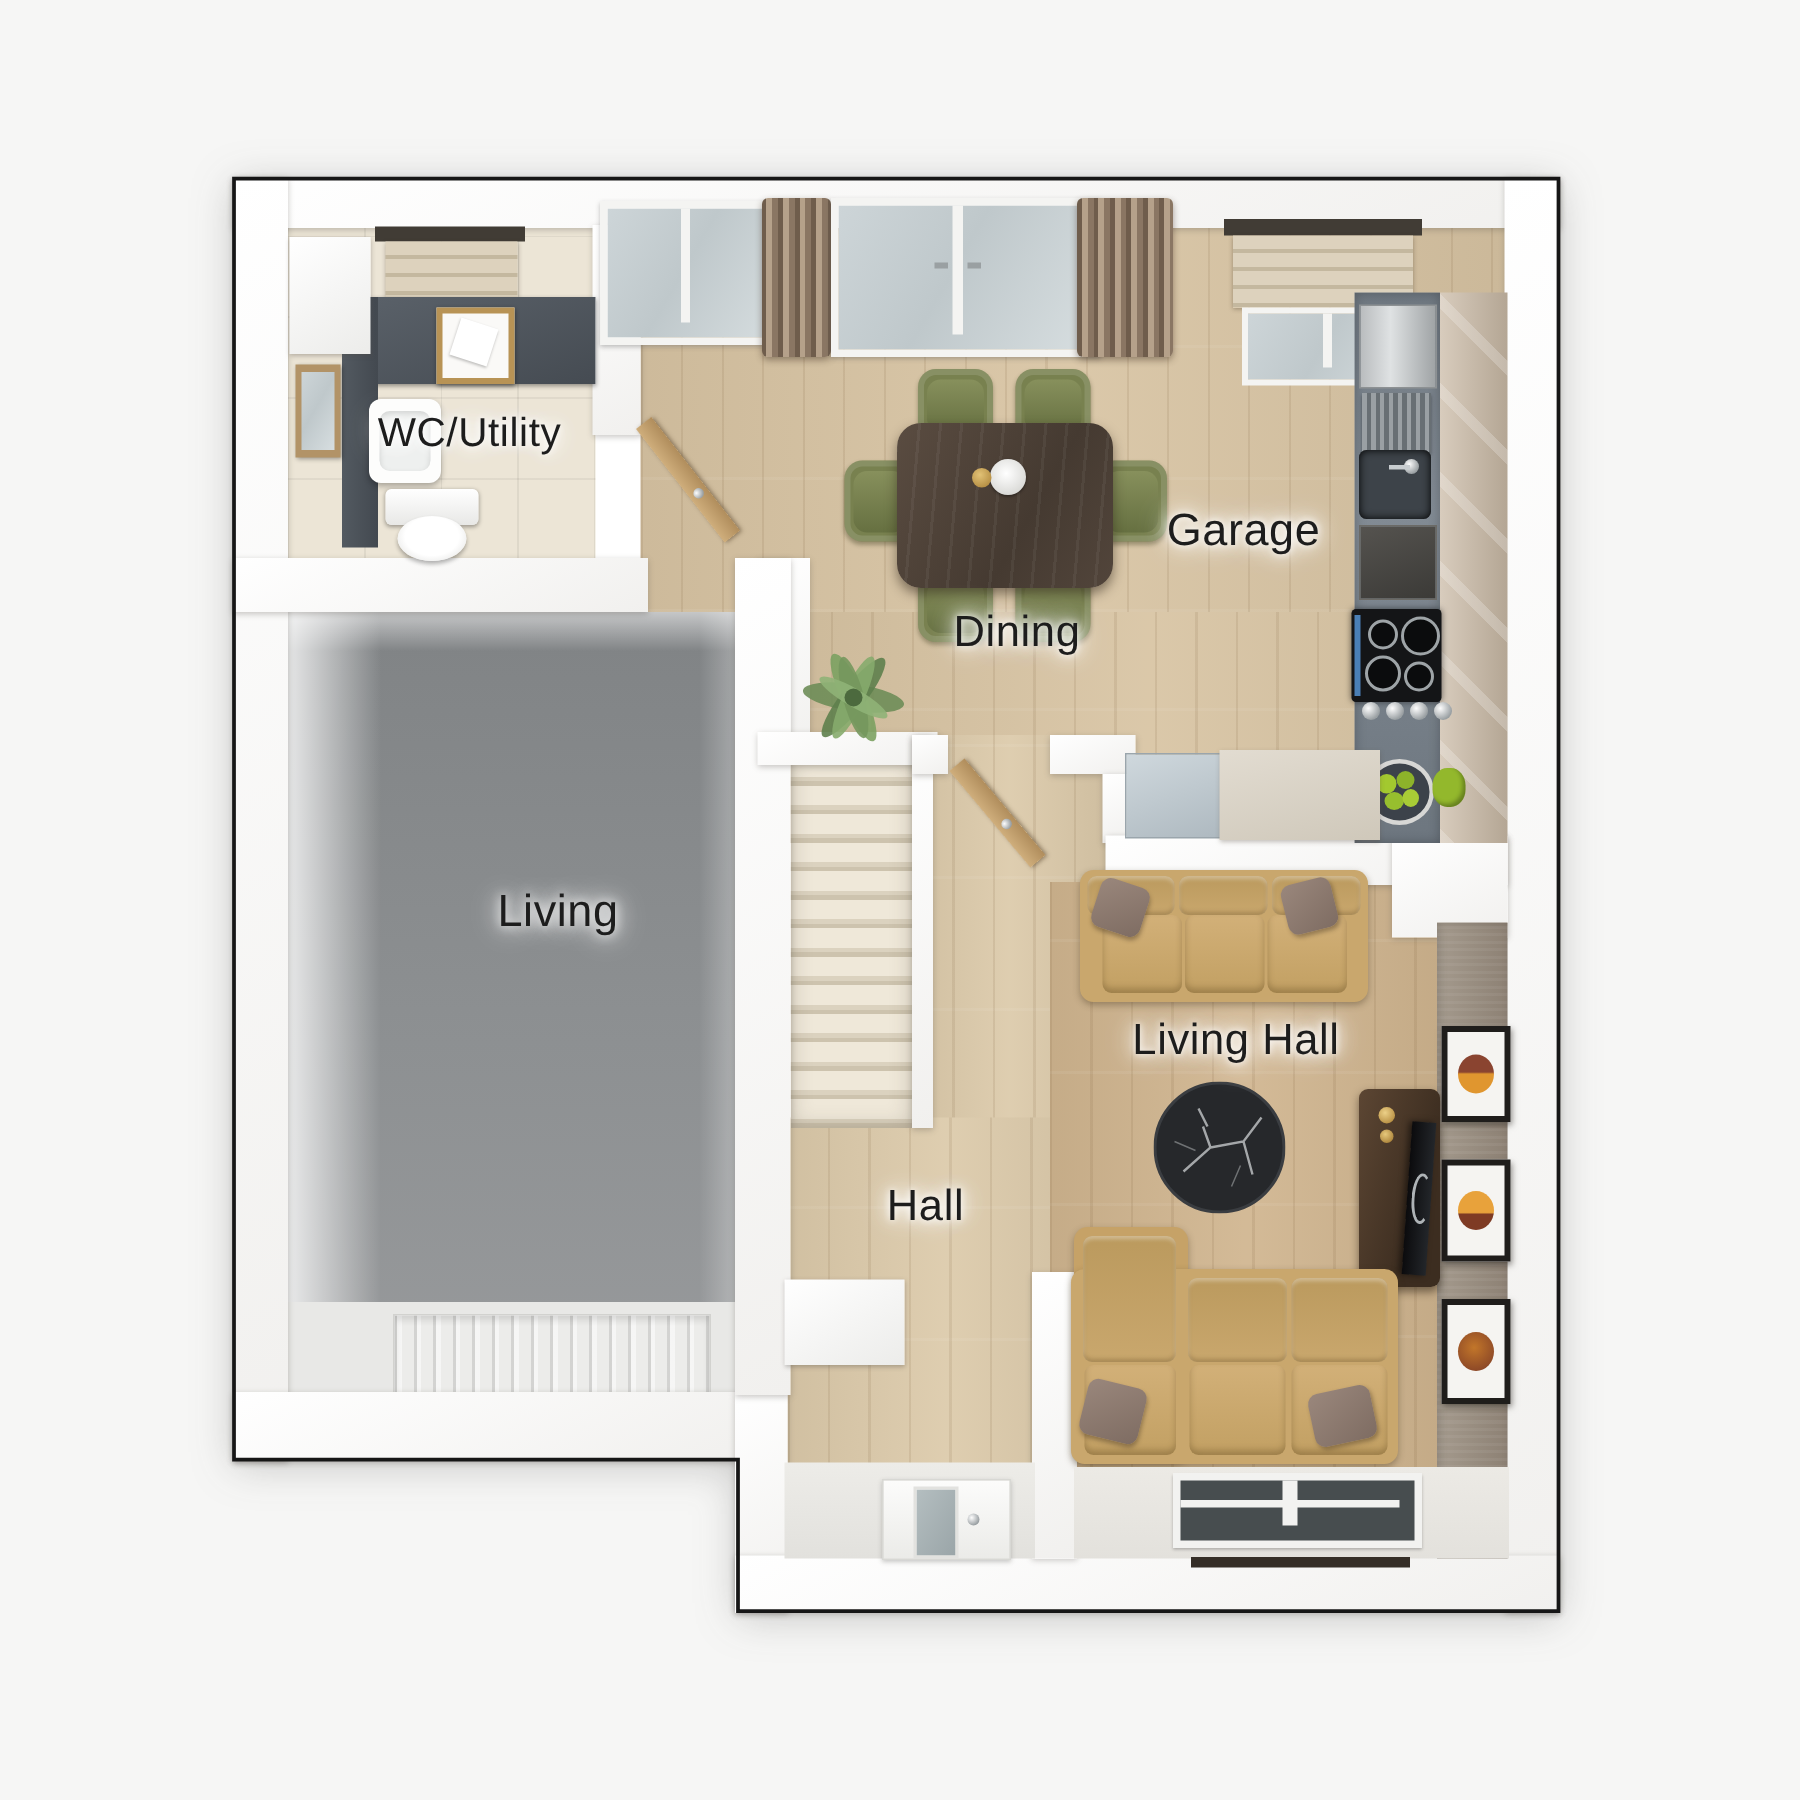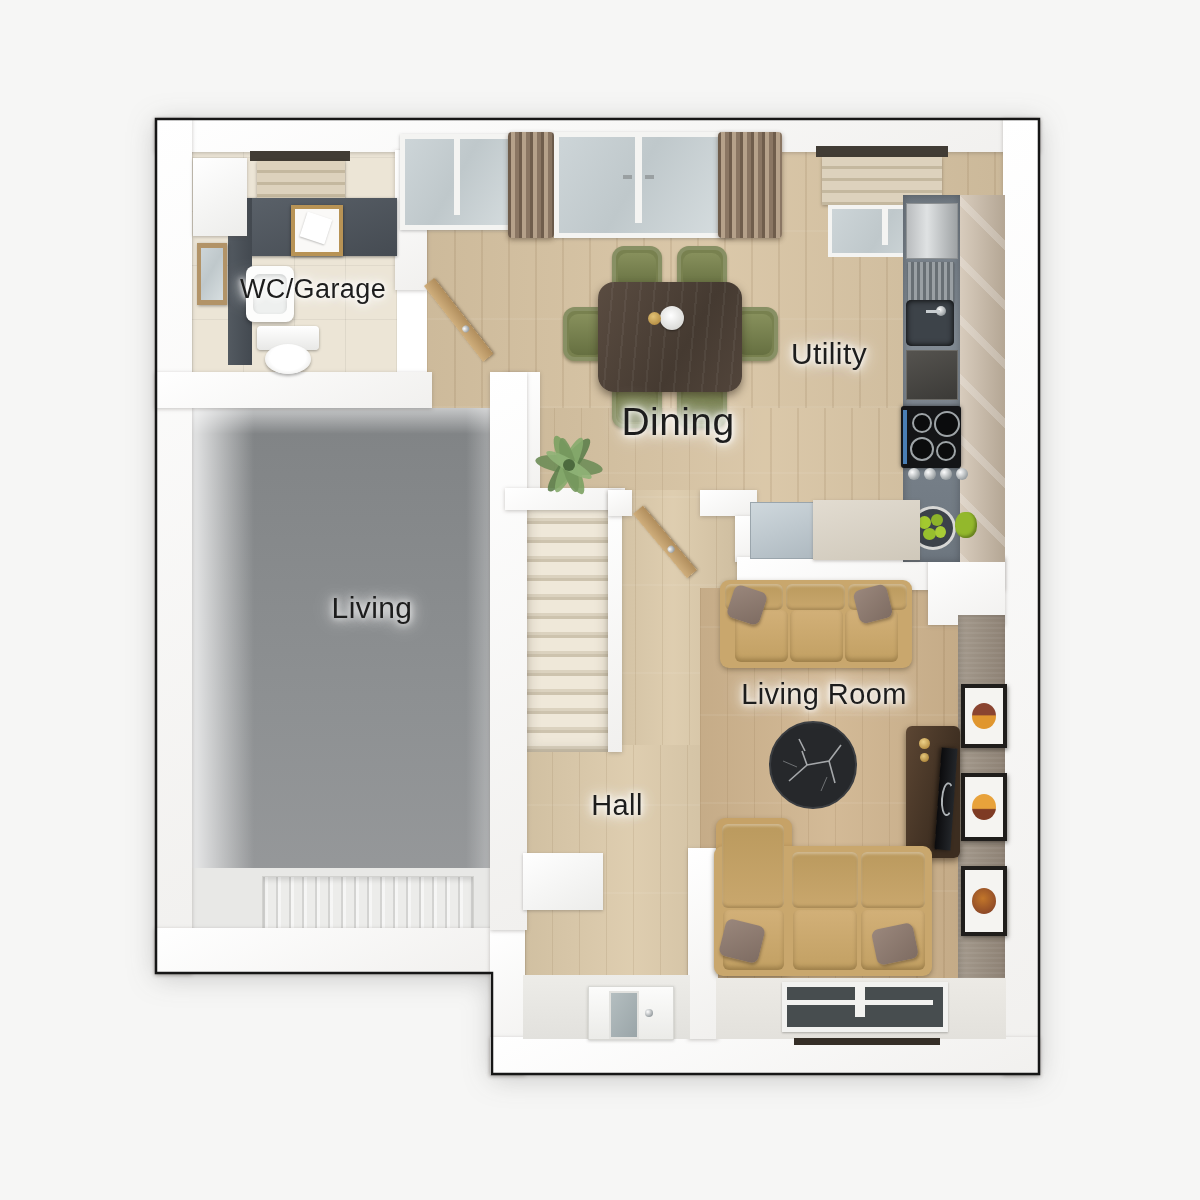--- a/index.html
+++ b/index.html
@@ -295,20 +295,20 @@
   <div class="abs" style="left:523px;top:975px;width:167px;height:64px;background:linear-gradient(180deg,#edece8,#e2e1dd)"></div>
   <div class="abs" style="left:588px;top:986px;width:84px;height:52px;background:linear-gradient(180deg,#fcfcfb,#ebebe8);border:1px solid #d8d8d4;box-shadow:0 1px 3px rgba(80,80,75,.3)">
     <div class="abs glass" style="left:20px;top:4px;width:26px;height:44px;border:2px solid #e2e2df;background:linear-gradient(120deg,#b4bec0,#9aa5a8)"></div>
     <div class="knob" style="left:56px;top:22px;width:8px;height:8px"></div>
   </div>
 
   <svg class="abs" width="1200" height="1200" style="left:0;top:0;pointer-events:none">
     <polygon points="156,119 1039,119 1039,1074 492,1074 492,973 156,973" fill="none" stroke="#161616" stroke-width="2.5"></polygon>
   </svg>
 
-  <div class="label" style="left:313px;top:289px;font-size:27px">WC/Garage</div>
-  <div class="label" style="left:678px;top:422px;font-size:39px">Dining</div>
-  <div class="label" style="left:829px;top:354px;font-size:30px">Utility</div>
+  <div class="label" style="left:313px;top:289px;font-size:27px">WC/Utility</div>
+  <div class="label" style="left:678px;top:422px;font-size:29px">Dining</div>
+  <div class="label" style="left:829px;top:354px;font-size:30px">Garage</div>
   <div class="label" style="left:372px;top:608px;font-size:30px;text-shadow:0 0 7px #fff,0 0 14px rgba(255,255,255,.95),0 0 22px rgba(255,255,255,.85)">Living</div>
   <div class="label" style="left:617px;top:805px;font-size:29px">Hall</div>
-  <div class="label" style="left:824px;top:694px;font-size:29px">Living Room</div>
+  <div class="label" style="left:824px;top:694px;font-size:29px">Living Hall</div>
 
 </div>
 
 </body></html>

